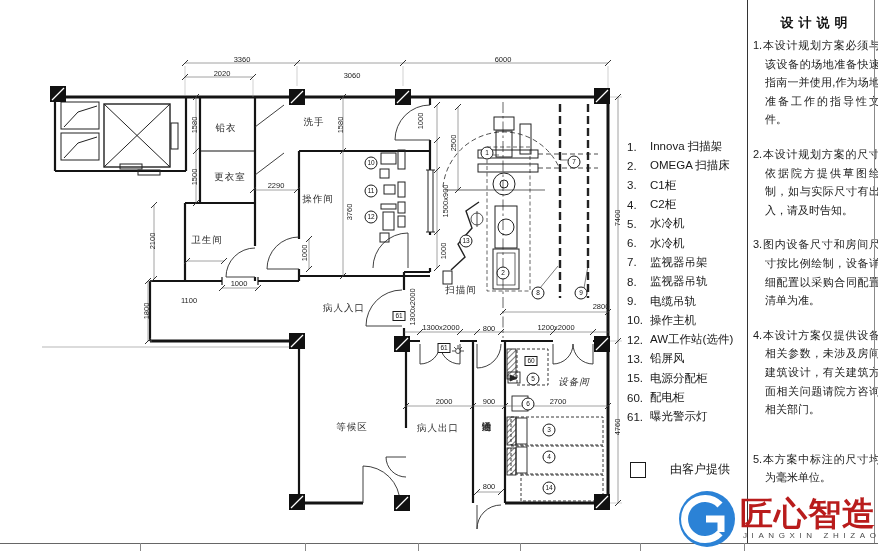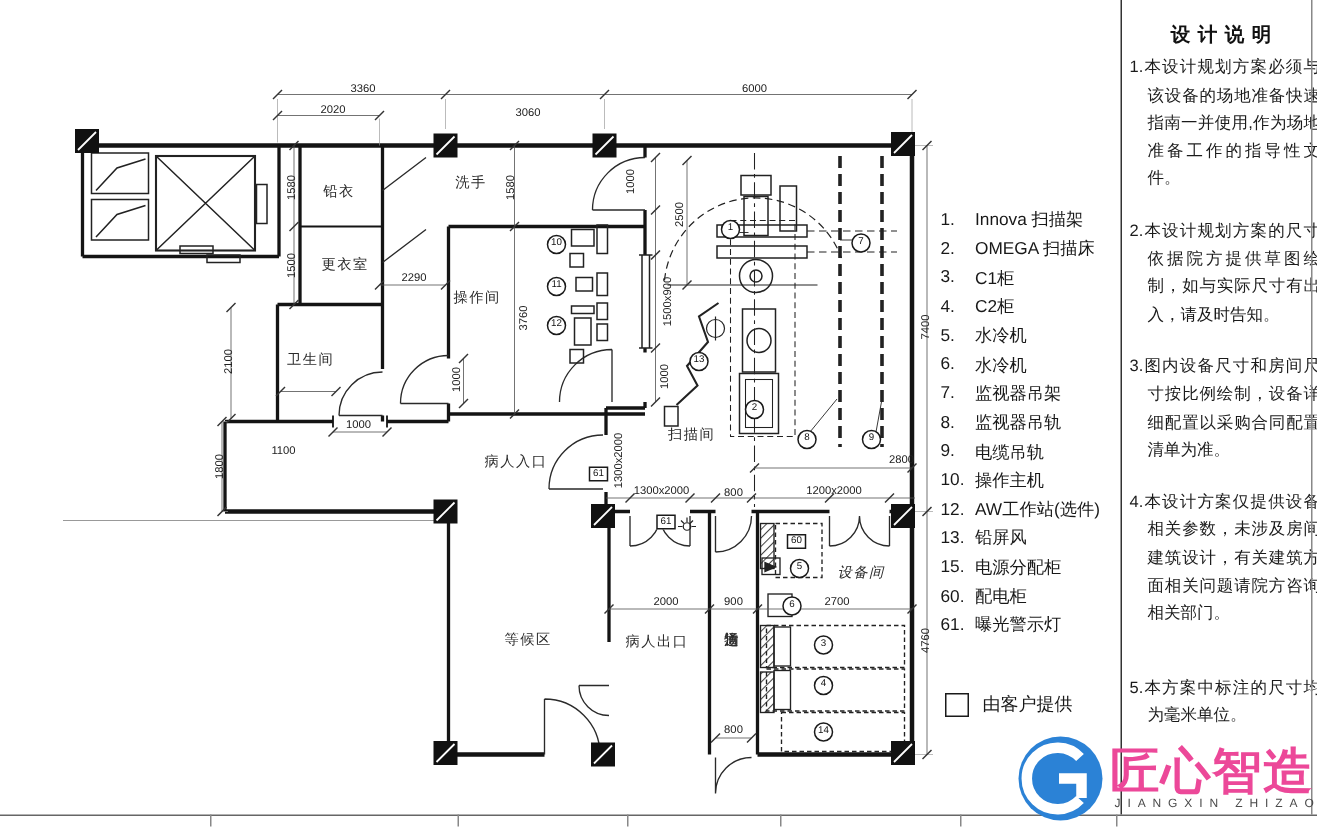--- a/index.html
+++ b/index.html
@@ -17,34 +17,34 @@
   .marker{position:absolute;box-sizing:border-box;background:#fff;border:1px solid #1a1a1a;
           font-size:6.5px;line-height:1;display:flex;align-items:center;justify-content:center;
           transform:translate(-50%,-50%);color:#111;}
   .marker.hex{width:13px;height:13px;border-radius:50%;}
   .marker.sq{width:13px;height:10px;}
   
   #legend{position:absolute;left:627px;top:137px;width:120px;font-size:11.5px;color:#181818;}
   #legend .row{display:flex;height:19.3px;align-items:center;white-space:nowrap;}
   #legend .num{width:23px;flex:none;}
   #client-box{position:absolute;left:630px;top:461px;display:flex;align-items:center;
-              font-size:12px;color:#181818;}
+              font-size:12px;color:#181818;gap:15px;}
   #client-box .box{width:14px;height:14px;border:1.2px solid #1a1a1a;margin-right:9px;}
   
   #panel{position:absolute;left:747px;top:0;width:127px;height:543px;border-left:1.4px solid #333;
          padding:0 3px 0 5px;box-sizing:content-box;}
   #panel-outer{position:absolute;left:874px;top:0;width:0;height:543px;border-left:1px solid #888;}
   #notes-title{margin:14px 0 4px 0;text-align:center;font-size:13px;letter-spacing:5px;
                font-weight:bold;color:#111;}
   .note{font-size:11px;line-height:18.6px;text-align:justify;color:#1b1b1b;
         padding-left:12px;text-indent:-12px;margin:0 0 16px 0;}
   
   #logo{position:absolute;left:670px;top:484px;width:208px;height:70px;z-index:5;}
   #logo .mark{position:absolute;left:6px;top:4px;}
-  #logo .cn{position:absolute;left:70px;top:8px;font-size:33px;font-weight:bold;color:#ec4899;
+  #logo .cn{position:absolute;left:70px;top:8px;font-size:33px;font-weight:bold;color:#b91c1c;
             letter-spacing:1px;white-space:nowrap;}
   #logo .en{position:absolute;left:73px;top:47px;font-size:8px;letter-spacing:4.6px;color:#4a4a4a;
             white-space:nowrap;}
   
   #bottom-border{position:absolute;left:0;top:543px;width:878px;border-top:1.2px solid #666;}
   .bticks{position:absolute;top:543px;width:0;height:8px;border-left:1px solid #888;}
 </style>
 </head>
 <body>
 <div id="sheet">

